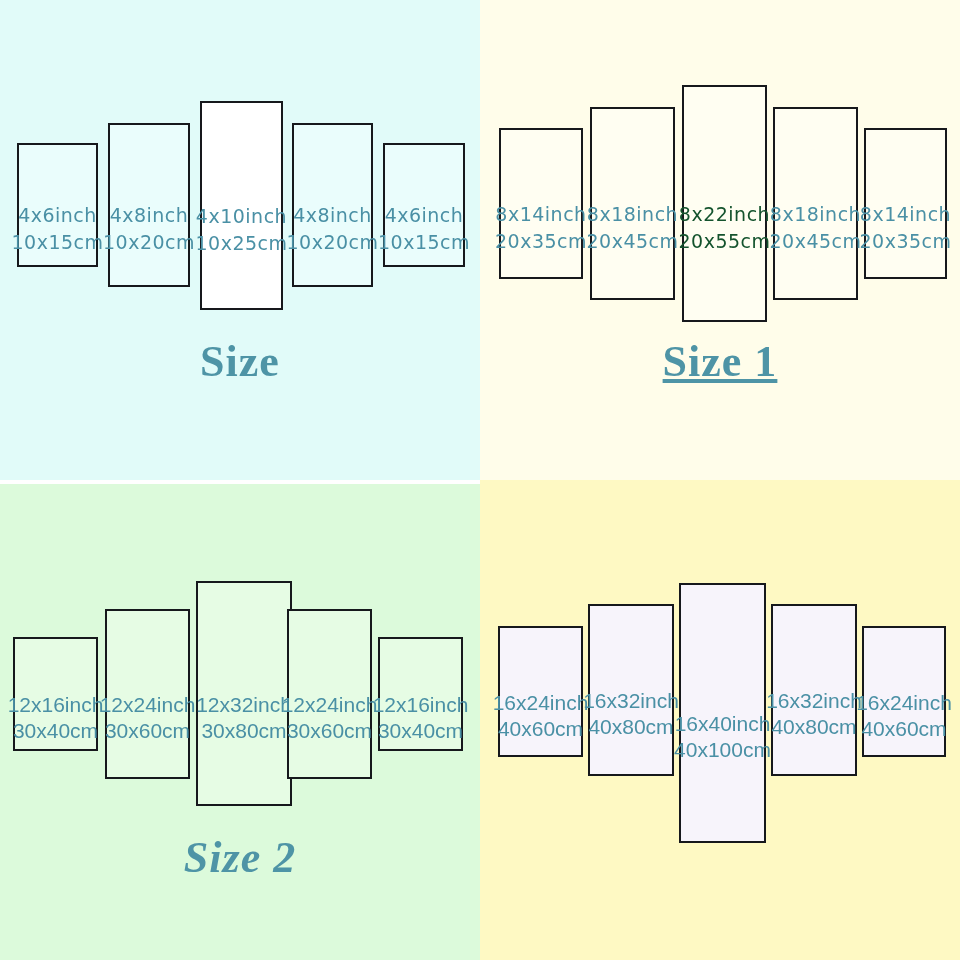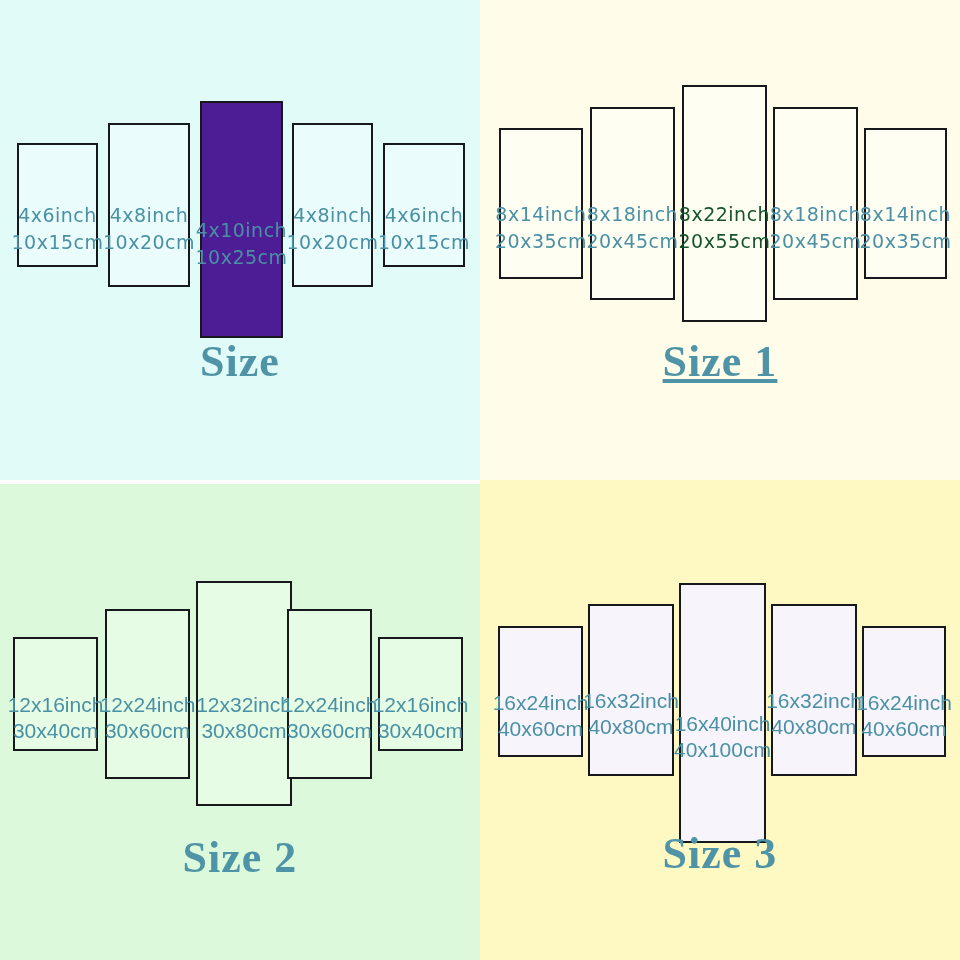--- a/index.html
+++ b/index.html
@@ -62,42 +62,42 @@
     width: 480px;
     margin: 0;
     text-align: center;
     font-family: "Liberation Serif", serif;
     font-weight: 700;
     font-size: 44px;
     color: #4e94a6;
     letter-spacing: 1px;
   }
   .q-top .qtitle    { top: 336px; }
-  .q-bottom .qtitle { top: 348px; }
+  .q-bottom .qtitle { top: 348px; font-style: italic; }
 </style>
 </head>
 <body>
 
 <div class="canvas">
 
   <section class="quadrant q0 q-top" style="background: rgb(225, 251, 249);">
     <div class="panels">
         <div class="panel" style="left: 17px; top: 143px; width: 81px; height: 124px; background: rgb(234, 253, 252); border-color: rgb(22, 24, 28);">
           <div class="plabel" style="color: rgb(74, 144, 165);">
             <div>4x6inch</div>
             <div>10x15cm</div>
           </div>
         </div>
         <div class="panel" style="left: 108px; top: 123px; width: 82px; height: 164px; background: rgb(234, 253, 252); border-color: rgb(22, 24, 28);">
           <div class="plabel" style="color: rgb(74, 144, 165);">
             <div>4x8inch</div>
             <div>10x20cm</div>
           </div>
         </div>
-        <div class="panel" style="left: 200px; top: 101px; width: 83px; height: 237px; background: #4c1d95; border-color: rgb(22, 24, 28);">
+        <div class="panel" style="left: 200px; top: 101px; width: 83px; height: 209px; background: #ffffff; border-color: rgb(22, 24, 28);">
           <div class="plabel" style="color: rgb(74, 144, 165);">
             <div>4x10inch</div>
             <div>10x25cm</div>
           </div>
         </div>
         <div class="panel" style="left: 292px; top: 123px; width: 81px; height: 164px; background: rgb(234, 253, 252); border-color: rgb(22, 24, 28);">
           <div class="plabel" style="color: rgb(74, 144, 165);">
             <div>4x8inch</div>
             <div>10x20cm</div>
           </div>
@@ -210,16 +210,15 @@
             <div>40x80cm</div>
           </div>
         </div>
         <div class="panel" style="left: 382px; top: 146px; width: 84px; height: 131px; background: rgb(247, 244, 251); border-color: rgb(22, 24, 28);">
           <div class="plabel" style="color: rgb(74, 144, 165);">
             <div>16x24inch</div>
             <div>40x60cm</div>
           </div>
         </div>
       </div>
-    <h2 class="qtitle" style="color: rgb(78, 148, 166);">Size 3</h2>
   </section>
 
 </div>
 
 </body></html>

